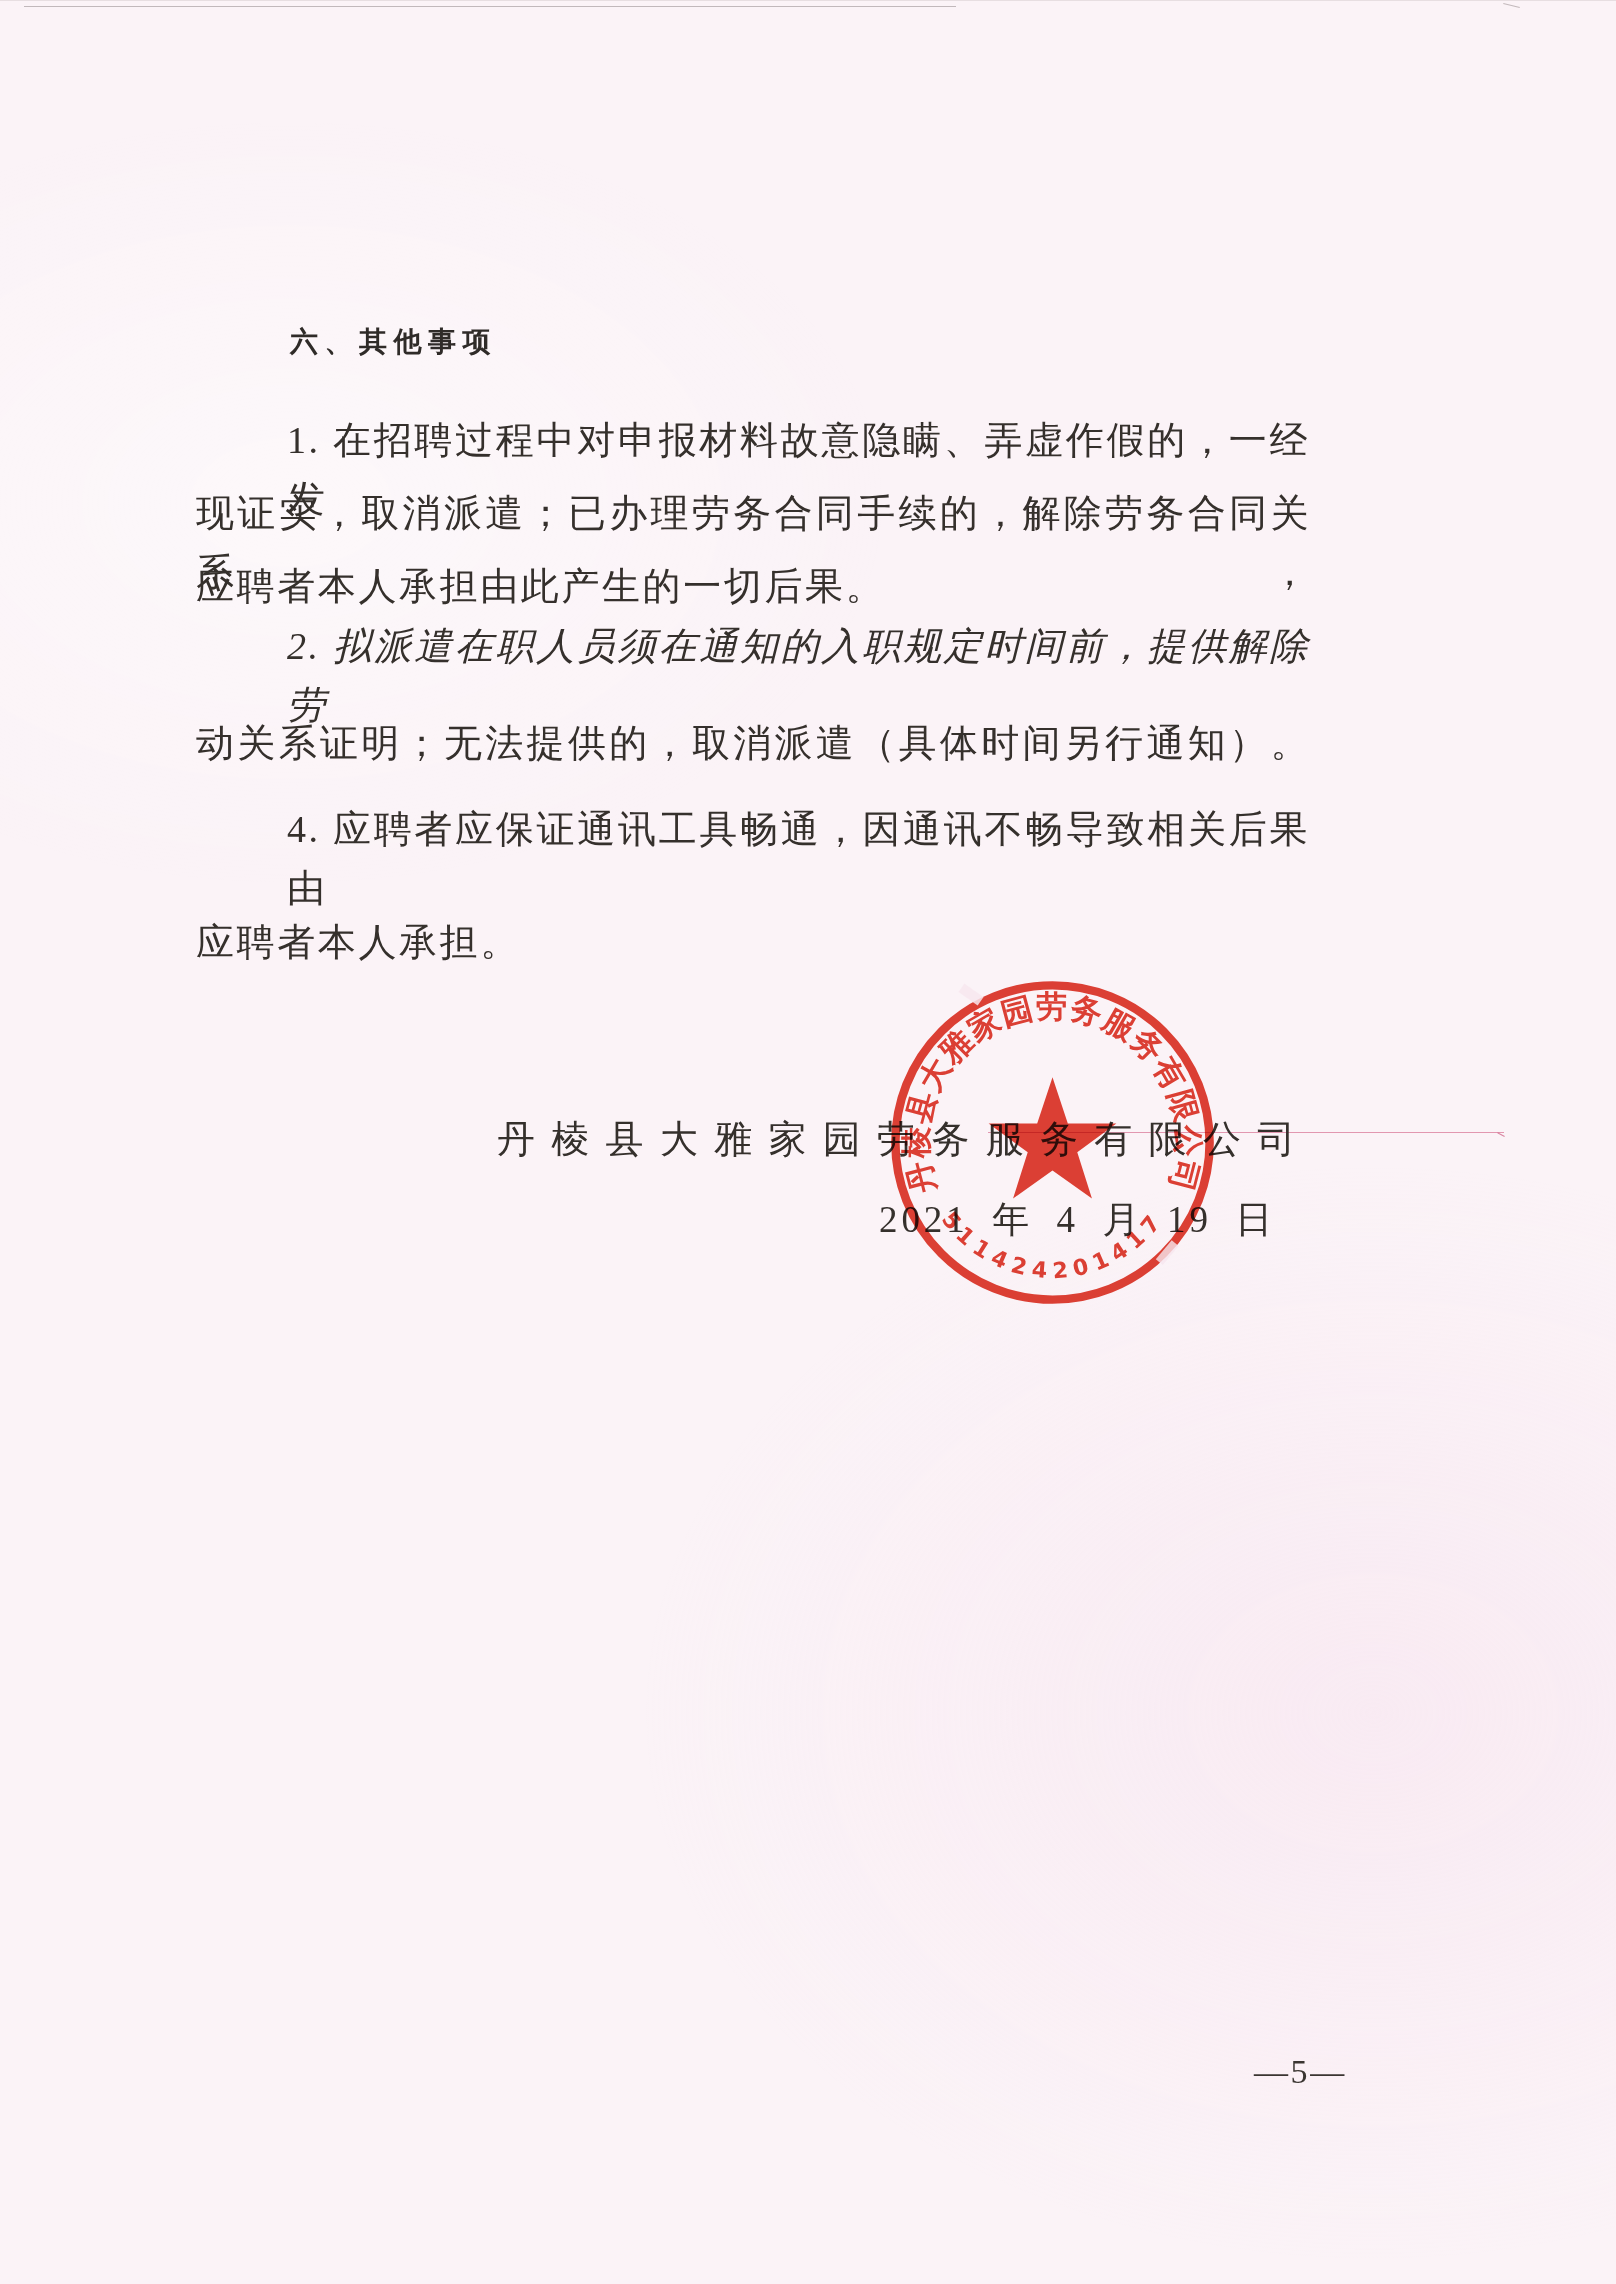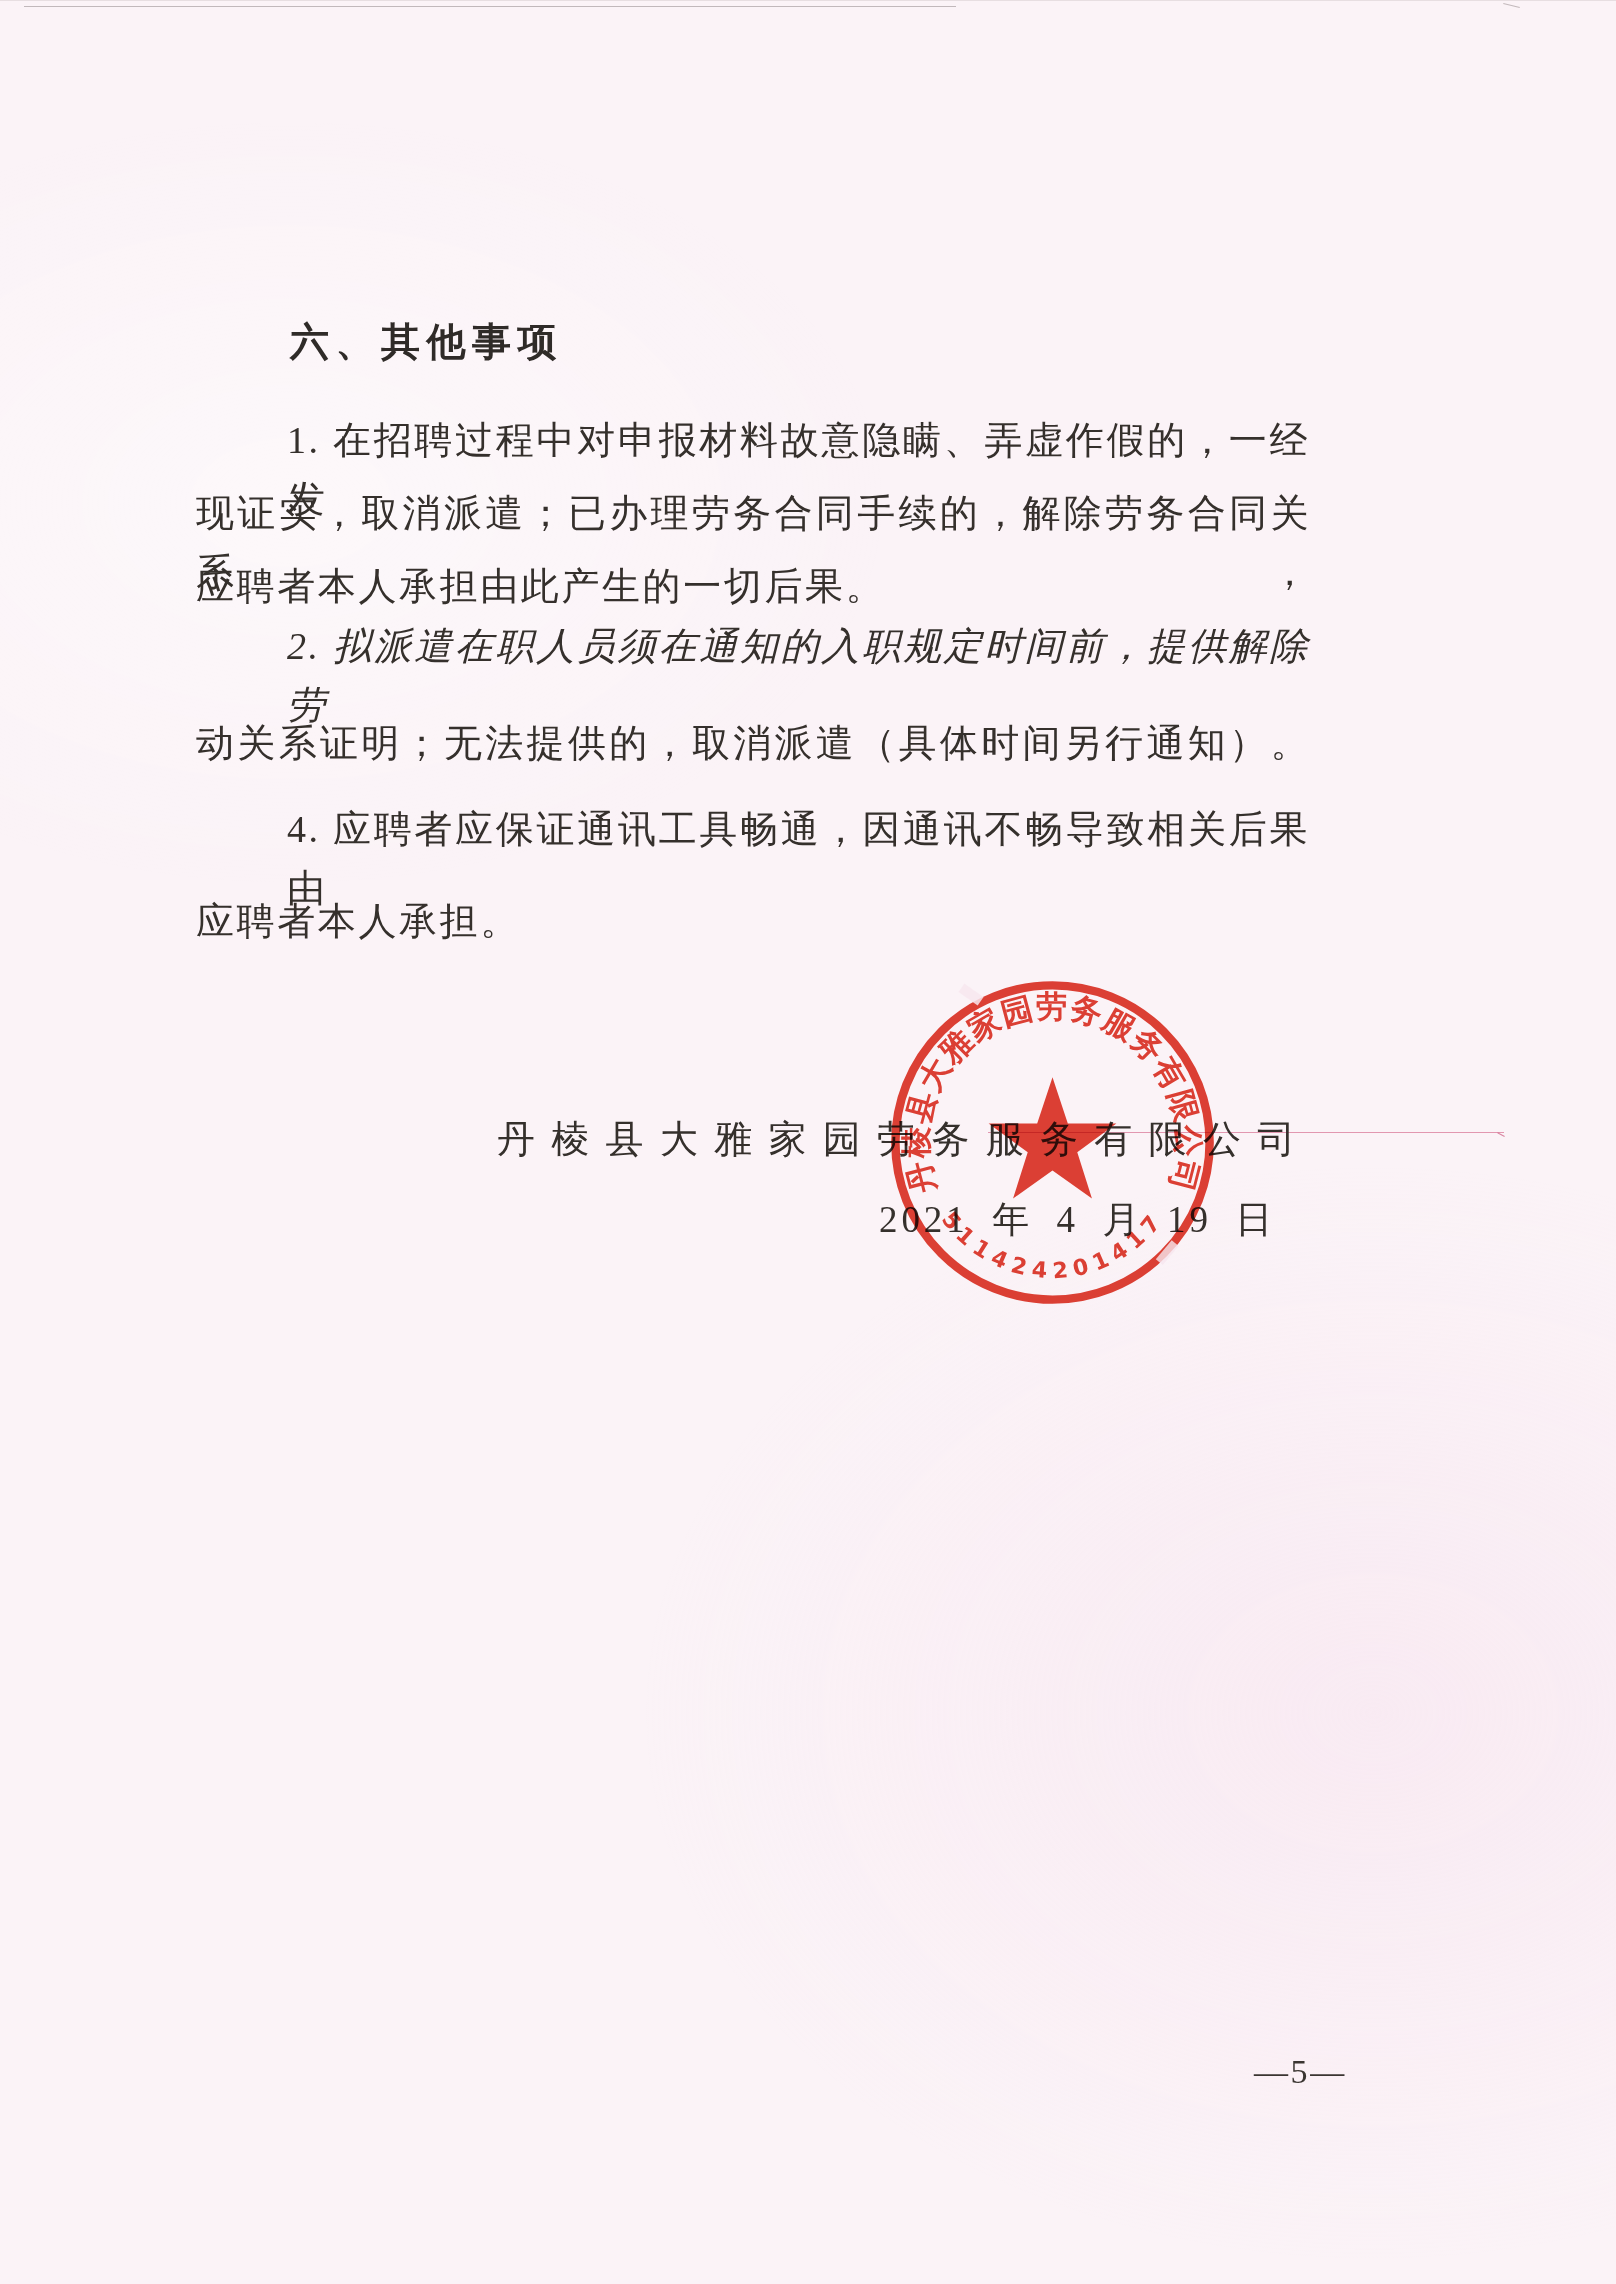--- a/index.html
+++ b/index.html
@@ -28,30 +28,30 @@
     letter-spacing:2.6px;
     color:#35302c;
   }
   .jfull{left:196px;width:1115px;text-align:justify;text-align-last:justify;text-justify:inter-character;}
   .jnum{left:287px;width:1023px;text-align:justify;text-align-last:justify;text-justify:inter-character;}
   .short{left:196px;white-space:nowrap;text-align:right;}
 
   #heading{
     position:absolute;top:318px;left:290px;
     font-family:"Liberation Sans","DejaVu Sans",sans-serif;
-    font-weight:700;font-size:39px;line-height:47px;letter-spacing:6.5px;
+    font-weight:700;font-size:28px;line-height:47px;letter-spacing:6.5px;
     color:#2f2b28;white-space:nowrap;
   }
   #p1l1{top:411px;}
   #p1l2{top:484px;}
   #p1l3{top:557px;}
   #p2l1{top:617px;font-style:italic;}
   #p2l2{top:714px;}
   #p3l1{top:800px;}
-  #p3l2{top:892px;}
+  #p3l2{top:913px;}
 
   #signature{
     position:absolute;top:1116px;left:497px;
     font-size:38px;line-height:46px;letter-spacing:16.3px;
     white-space:nowrap;z-index:2;color:#35302c;
   }
   #sign-date{
     position:absolute;top:1198px;left:879px;
     font-size:37px;line-height:44px;letter-spacing:3.9px;word-spacing:10.4px;
     white-space:nowrap;z-index:2;color:#35302c;

